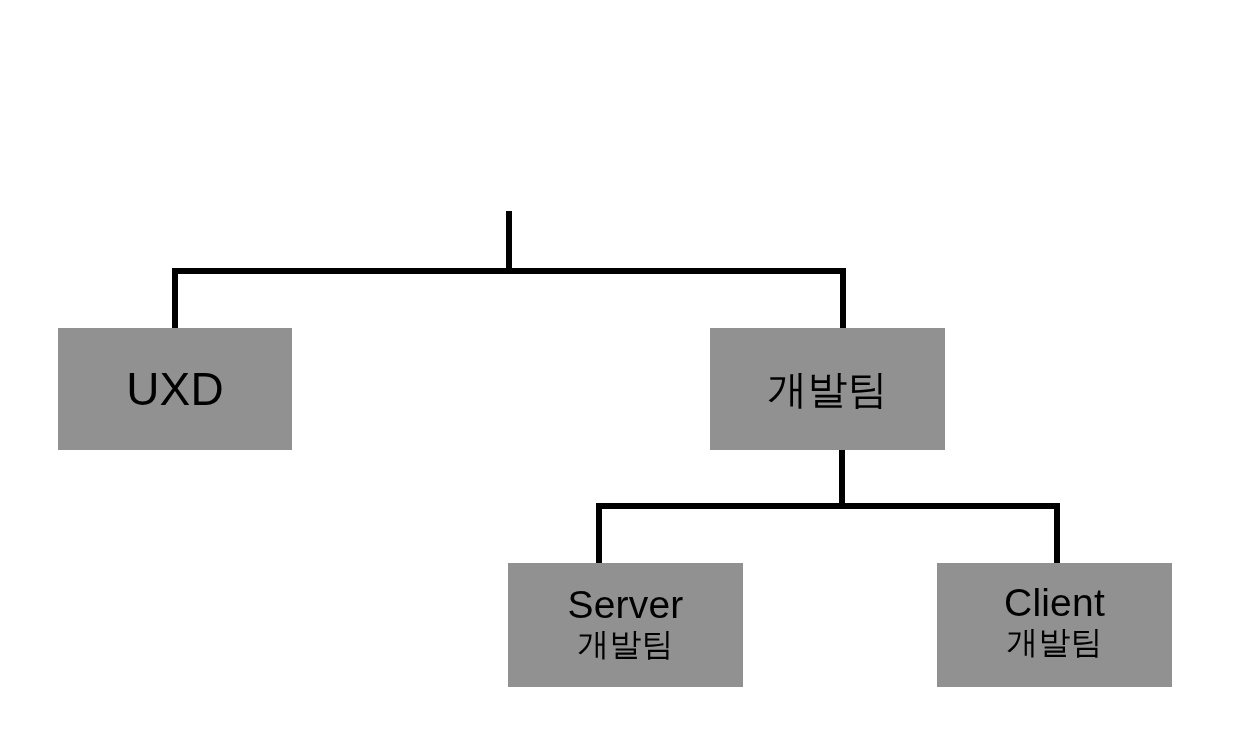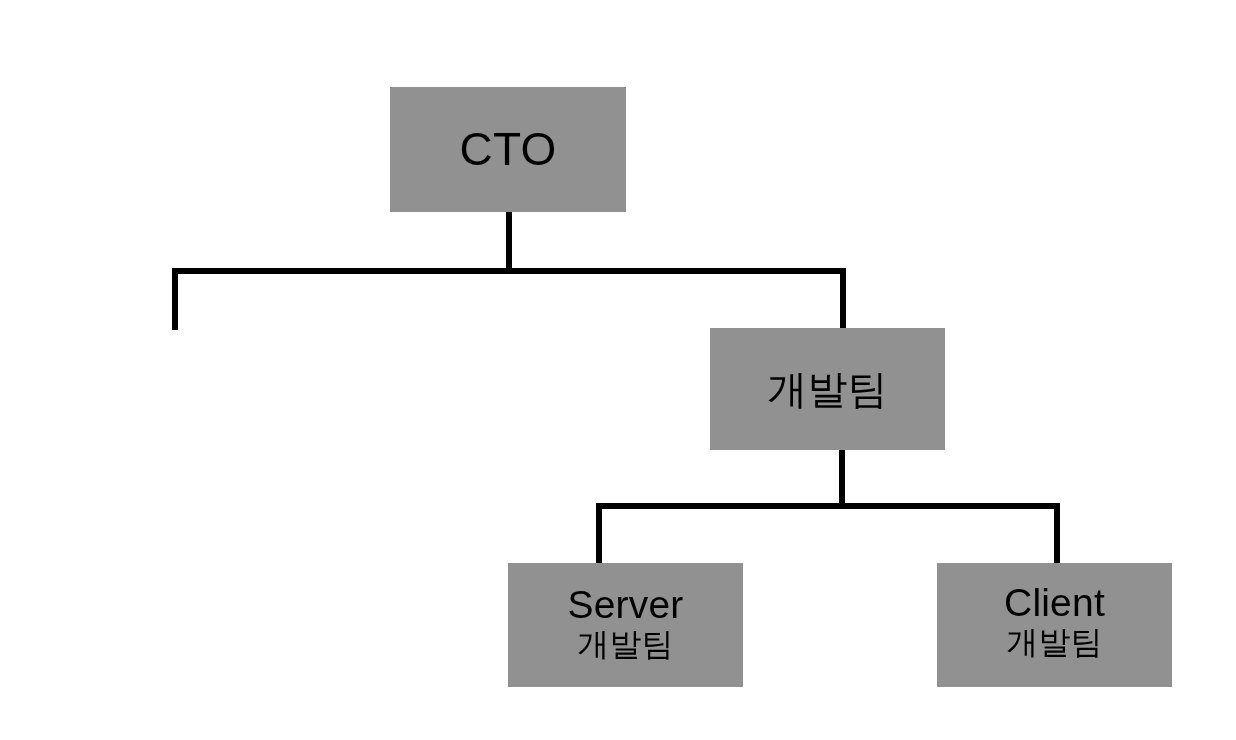--- a/index.html
+++ b/index.html
@@ -112,24 +112,24 @@
   <div class="connector" id="conn-cto-stem"></div>
   <div class="connector" id="conn-bus-top"></div>
   <div class="connector" id="conn-drop-uxd"></div>
   <div class="connector" id="conn-drop-dev"></div>
 
   <div class="connector" id="conn-dev-stem"></div>
   <div class="connector" id="conn-bus-bottom"></div>
   <div class="connector" id="conn-drop-server"></div>
   <div class="connector" id="conn-drop-client"></div>
 
-  <div class="node-box" id="node-cto">
-    <span class="node-label-primary">CTO</span>
+
+  <div class="node-box" id="node-uxd">
+    <span class="node-label-primary">UXD</span>
   </div>
-
 
   <div class="node-box" id="node-devteam">
     <span class="node-label-primary">개발팀</span>
   </div>
 
   <div class="node-box" id="node-server">
     <span class="node-label-primary">Server</span>
     <span class="node-label-secondary">개발팀</span>
   </div>
 

